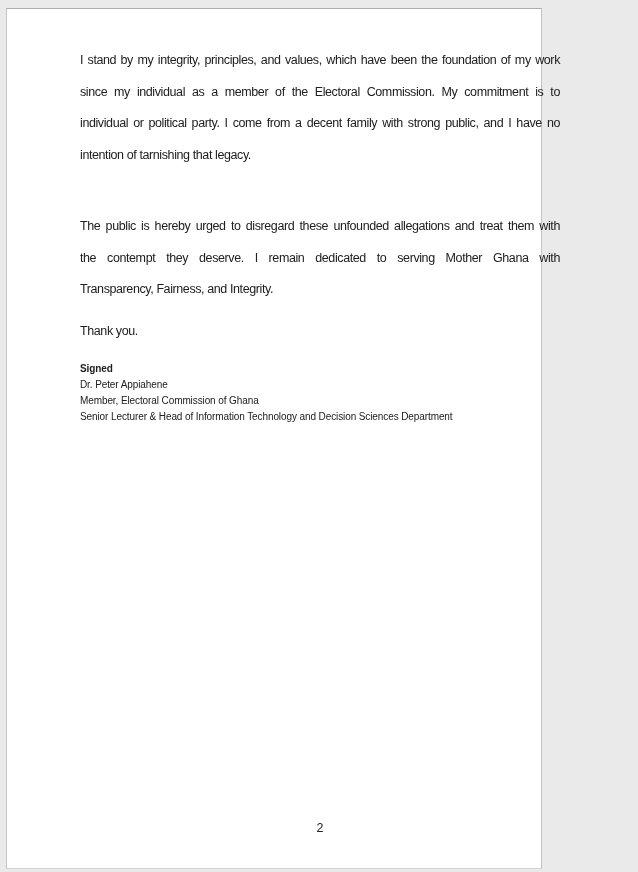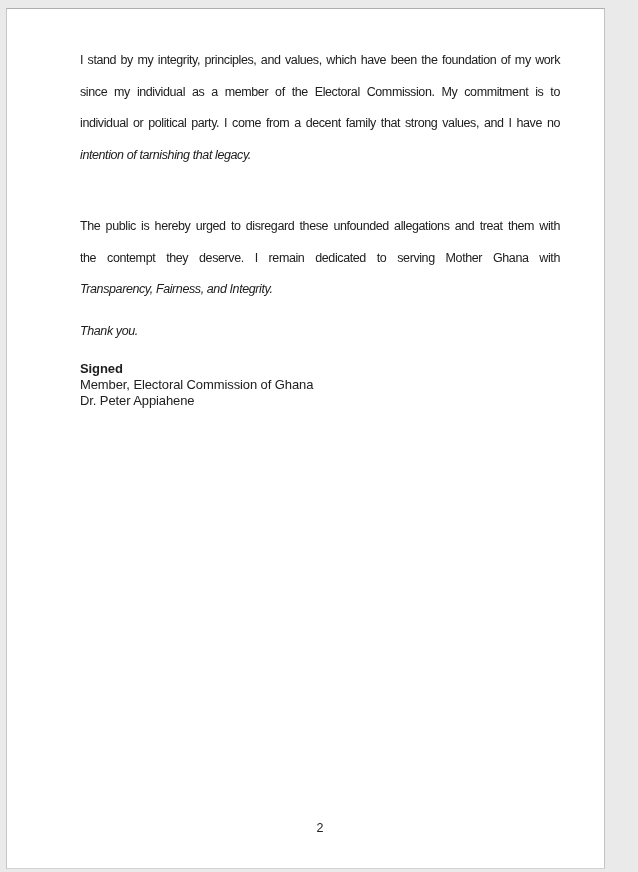--- a/index.html
+++ b/index.html
@@ -14,21 +14,21 @@
   .viewer {
     position: relative;
     width: 638px;
     height: 872px;
     background: #eaeaea;
   }
   .page {
     position: absolute;
     left: 6px;
     top: 8px;
-    width: 599px;
+    width: 536px;
     height: 861px;
     background: #ffffff;
     border-top: 1px solid #adadad;
     border-left: 1px solid #c6c6c6;
     border-right: 1px solid #c2c2c2;
     border-bottom: 1px solid #d2d2d2;
     box-sizing: border-box;
   }
   .para {
     position: absolute;
@@ -40,28 +40,27 @@
     line-height: 31.5px;
   }
   .jline {
     text-align: justify;
     text-align-last: justify;
     white-space: normal;
   }
   .jlast {
     text-align: right;
     text-align-last: left;
-    font-style: italic;
   }
   .sigblock {
     position: absolute;
     left: 73px;
     width: 480px;
     color: #202020;
-    font-size: 13px;
+    font-size: 10px;
     line-height: 16px;
     letter-spacing: -0.1px;
   }
   .sig-label { font-weight: bold; }
   .page-number {
     position: absolute;
     left: 73px;
     width: 480px;
     text-align: center;
     color: #202020;
@@ -71,34 +70,35 @@
 </style>
 </head>
 <body>
 
 <div class="viewer">
   <div class="page">
 
     <div class="para" style="top: 36px;">
       <div class="jline">I stand by my integrity, principles, and values, which have been the foundation of my work</div>
       <div class="jline">since my individual as a member of the Electoral Commission. My commitment is to</div>
-      <div class="jline">individual or political party. I come from a decent family that strong values, and I have no</div>
+      <div class="jline">individual or political party. I come from a decent family with strong public, and I have no</div>
       <div class="jline jlast">intention of tarnishing that legacy.</div>
     </div>
 
     <div class="para jlast" style="top: 307px;">Thank you.</div>
 
     <div class="para" style="top: 202px;">
       <div class="jline">The public is hereby urged to disregard these unfounded allegations and treat them with</div>
       <div class="jline">the contempt they deserve. I remain dedicated to serving Mother Ghana with</div>
       <div class="jline jlast">Transparency, Fairness, and Integrity.</div>
     </div>
 
     <div class="sigblock" style="top: 352px;">
       <div class="sig-label">Signed</div>
+      <div>Dr. Peter Appiahene</div>
       <div>Member, Electoral Commission of Ghana</div>
-      <div>Dr. Peter Appiahene</div>
+      <div>Senior Lecturer &amp; Head of Information Technology and Decision Sciences Department</div>
     </div>
 
     <div class="page-number" style="top: 811px;">2</div>
 
   </div>
 </div>
 
 </body></html>

